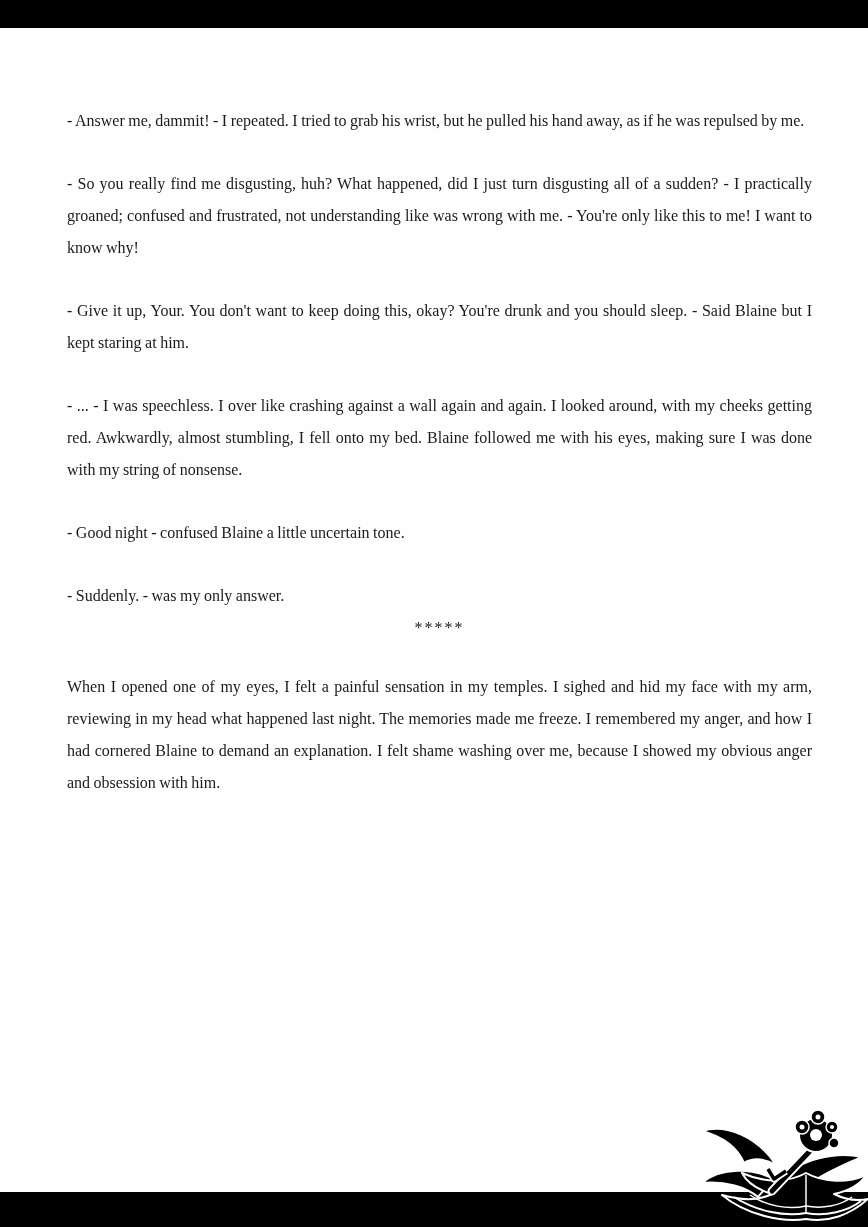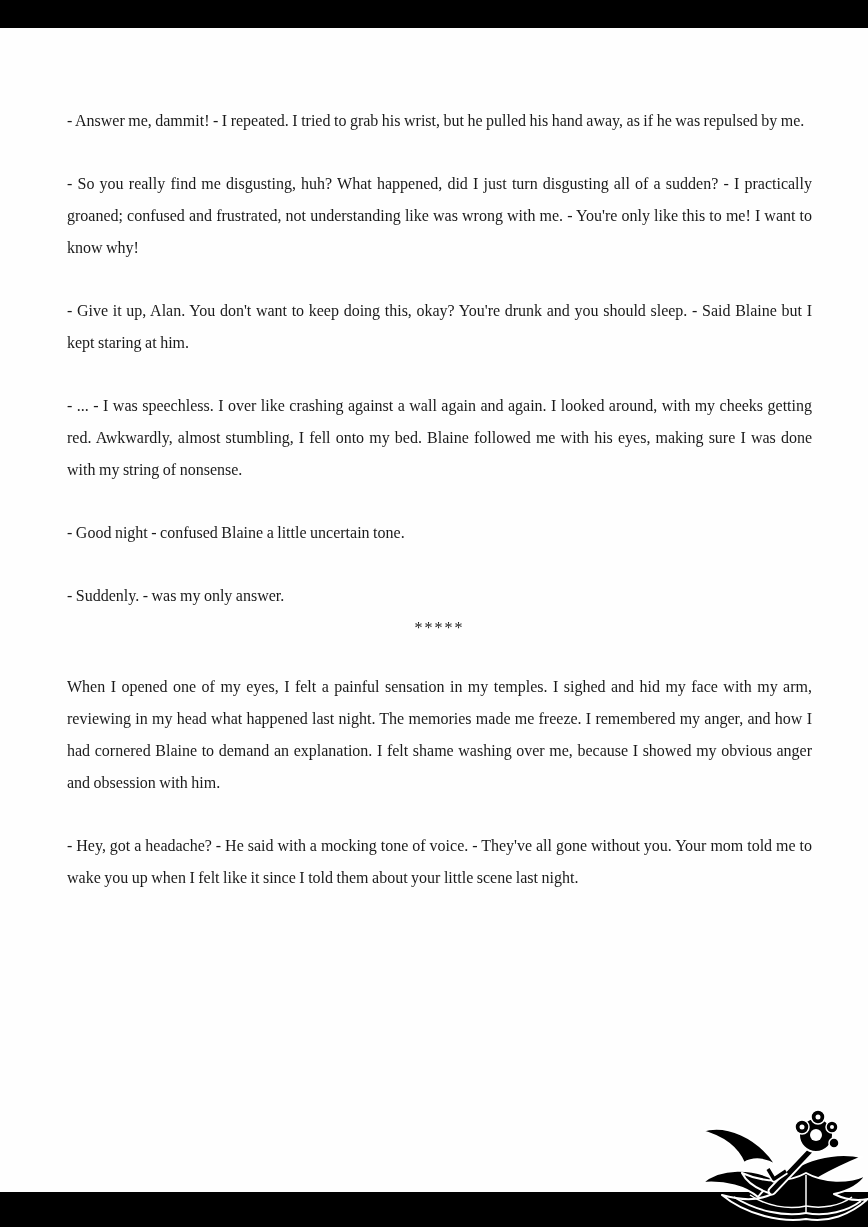--- a/index.html
+++ b/index.html
@@ -55,27 +55,26 @@
 </head>
 <body>
 
 <div>
 
   <div class="bar bar-top"></div>
 
   <main class="content">
     <p class="para">- Answer me, dammit! - I repeated. I tried to grab his wrist, but he pulled his hand away, as if he was repulsed by me.</p>
     <p class="para">- So you really find me disgusting, huh? What happened, did I just turn disgusting all of a sudden? - I practically groaned; confused and frustrated, not understanding like was wrong with me. - You're only like this to me! I want to know why!</p>
-    <p class="para">- Give it up, Alan. You don't want to keep doing this, okay? You're drunk and you should sleep. - Said Blaine but I kept staring at him.</p>
+    <p class="para">- Give it up, Your. You don't want to keep doing this, okay? You're drunk and you should sleep. - Said Blaine but I kept staring at him.</p>
     <p class="para">- ... - I was speechless. I over like crashing against a wall again and again. I looked around, with my cheeks getting red. Awkwardly, almost stumbling, I fell onto my bed. Blaine followed me with his eyes, making sure I was done with my string of nonsense.</p>
     <p class="para">- Good night - confused Blaine a little uncertain tone.</p>
     <p class="para no-gap">- Suddenly. - was my only answer.</p>
     <div class="separator">*****</div>
     <p class="para">When I opened one of my eyes, I felt a painful sensation in my temples. I sighed and hid my face with my arm, reviewing in my head what happened last night. The memories made me freeze. I remembered my anger, and how I had cornered Blaine to demand an explanation. I felt shame washing over me, because I showed my obvious anger and obsession with him.</p>
-    <p class="para">- Hey, got a headache? - He said with a mocking tone of voice. - They've all gone without you. Your mom told me to wake you up when I felt like it since I told them about your little scene last night.</p>
   </main>
 
   <div class="bar bar-bottom"></div>
 
   <div class="logo">
     <svg viewBox="0 0 170 118" xmlns="http://www.w3.org/2000/svg">
 
       <path d="M78 58 C60 30 28 16 4 24 C26 30 40 42 46 56 C56 50 68 52 78 58 Z" fill="#000" stroke="#fff" stroke-width="2" stroke-linejoin="round"></path>
 
       <path d="M80 74 C55 60 22 60 4 76 C28 74 48 80 60 90 C66 82 72 77 80 74 Z" fill="#000" stroke="#fff" stroke-width="2" stroke-linejoin="round"></path>

